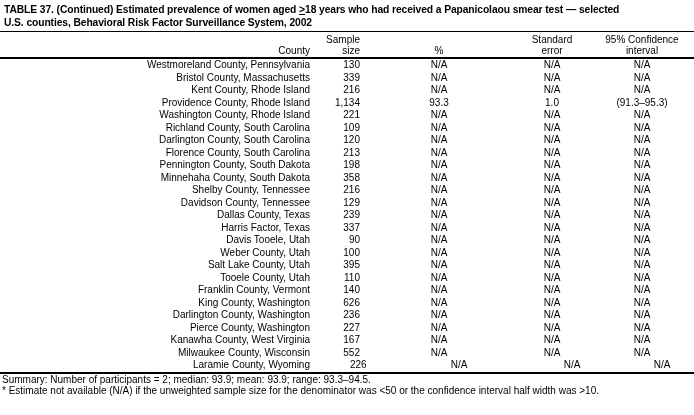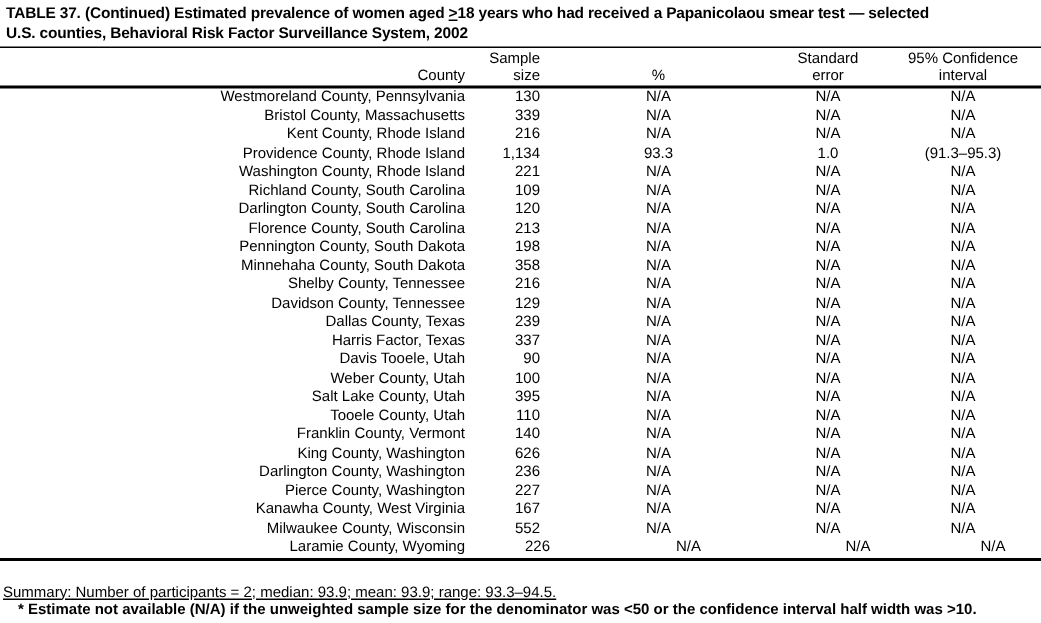--- a/index.html
+++ b/index.html
@@ -29,22 +29,22 @@
   th.h-sample{text-align:right;padding-right:4px;}
   th.h-pct,th.h-se,th.h-ci{text-align:center;}
   tbody td{
     font-size:10px;line-height:12.5px;padding:0;white-space:nowrap;
     vertical-align:bottom;
   }
   tbody tr:last-child td{border-bottom:2px solid #000;padding-left:40px;}
   td.c-county{text-align:right;padding-left:8px;}
   td.c-sample{text-align:right;padding-right:4px;}
   td.c-pct,td.c-se,td.c-ci{text-align:center;}
-  .summary{font-size:10px;line-height:11px;padding-left:2px;margin-top:16px;text-decoration:underline;}
-  .footnote{font-size:10px;line-height:11px;padding-left:12px;font-weight:bold;}
+  .summary{font-size:10px;line-height:11px;padding-left:2px;margin-top:0;}
+  .footnote{font-size:10px;line-height:11px;padding-left:2px;}
 </style>
 </head>
 <body>
 
 <div class="page">
 
   <div class="title">
     <span class="title-line"><span>TABLE 37. </span><span class="cont">(Continued)</span><span> Estimated prevalence of women aged </span><span class="geq">&gt;</span><span>18 years who had received a Papanicolaou smear test — selected</span></span>
     <span class="title-line">U.S. counties, Behavioral Risk Factor Surveillance System, 2002</span>
   </div>

